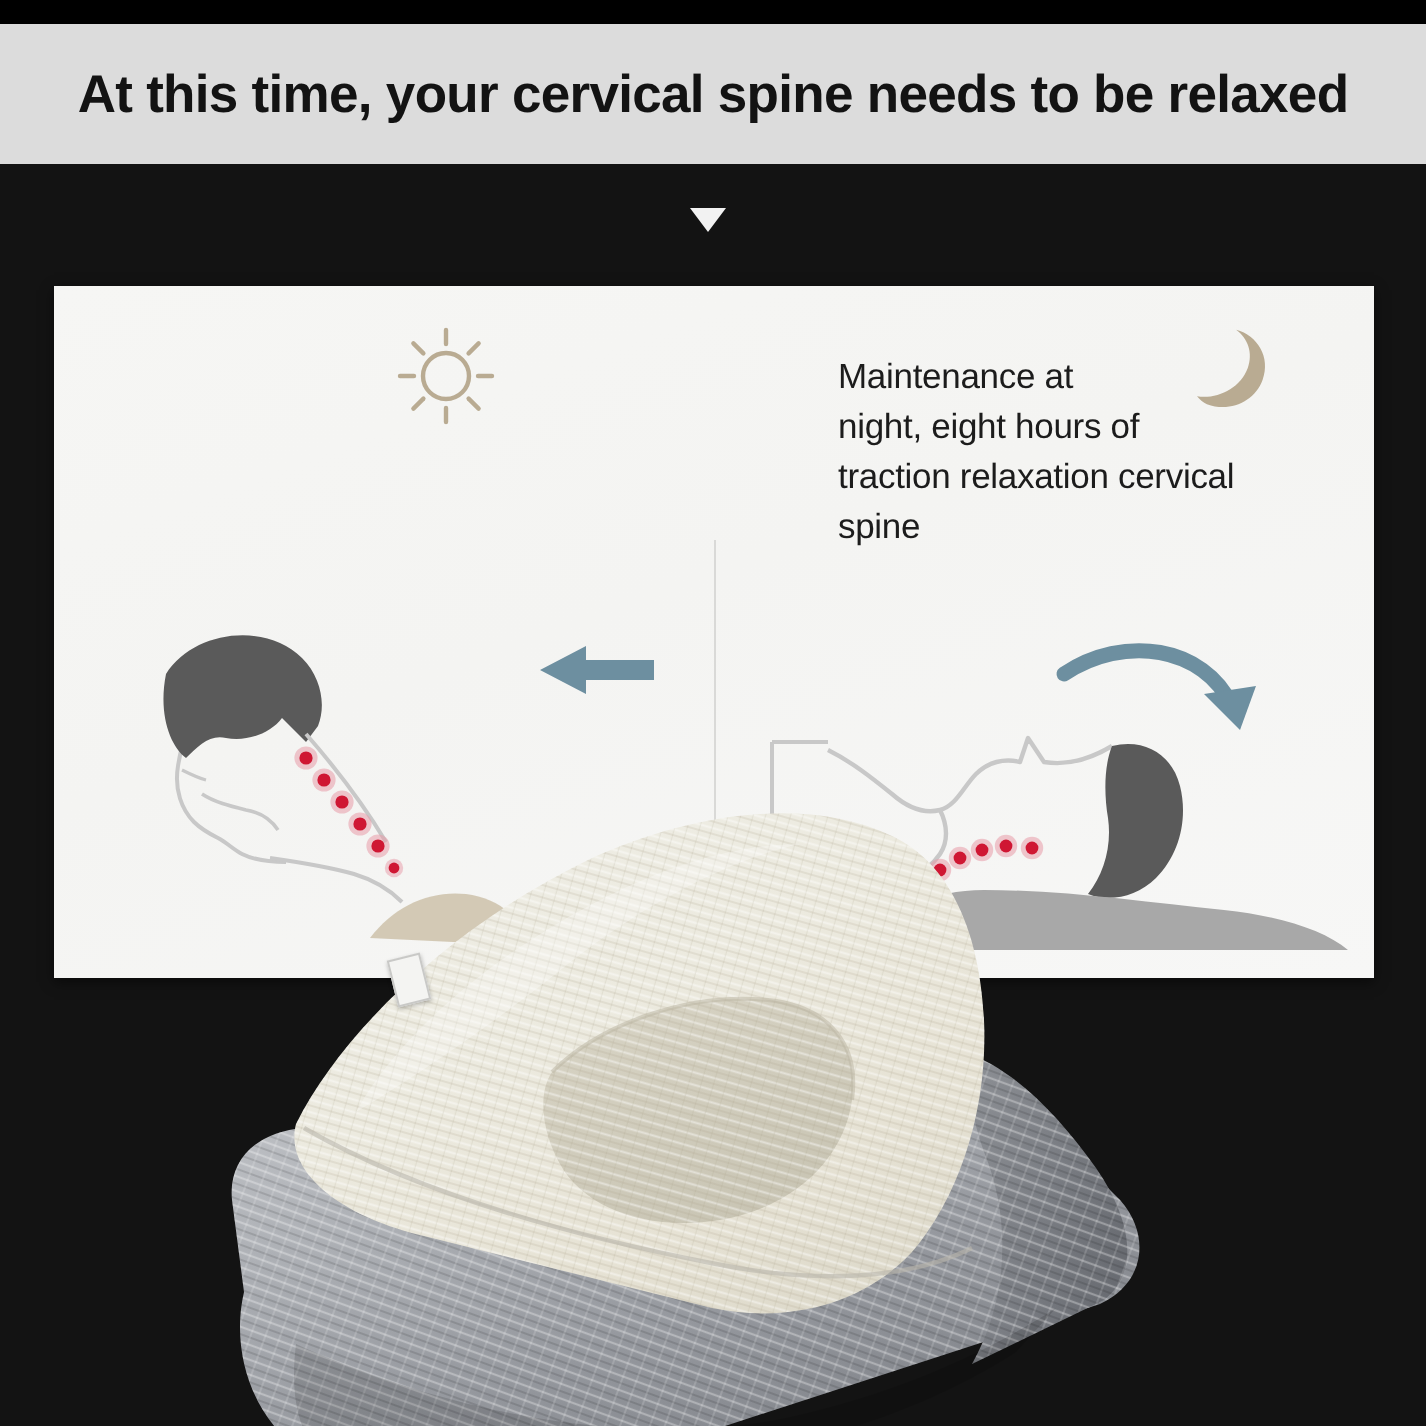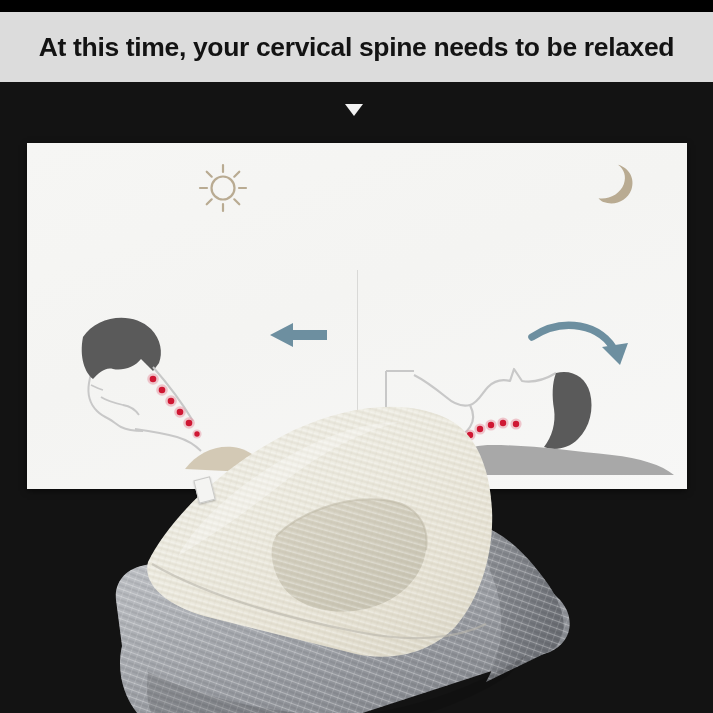--- a/index.html
+++ b/index.html
@@ -229,20 +229,24 @@
         </g>
 
         <g>
           <path d="M235 34 L258 22 L258 29 L292 29 L292 39 L258 39 L258 46 Z" fill="#6d8fa0"></path>
         </g>
       </svg>
     </div>
 
     <div id="col-right" class="card-col">
 
+      <div class="col-text" id="right-text">Maintenance at
+night, eight hours of
+traction relaxation cervical
+ spine</div>
 
       <svg id="moon-icon" viewBox="0 0 48 48">
         <path d="M35 6 C25 8, 16 17, 16 28 C16 36, 21 42, 28 44
                  C17 45, 7 37, 7 25 C7 13, 17 4, 29 4 C31 4, 33 5, 35 6 Z" fill="#b9ab92" transform="rotate(200 24 24)"></path>
       </svg>
 
       <svg id="illus-right" viewBox="0 0 320 180">
 
         <path d="M24 66 L24 160" fill="none" stroke="#c8c8c8" stroke-width="2"></path>
         <path d="M24 66 L52 66" fill="none" stroke="#c8c8c8" stroke-width="2"></path>

